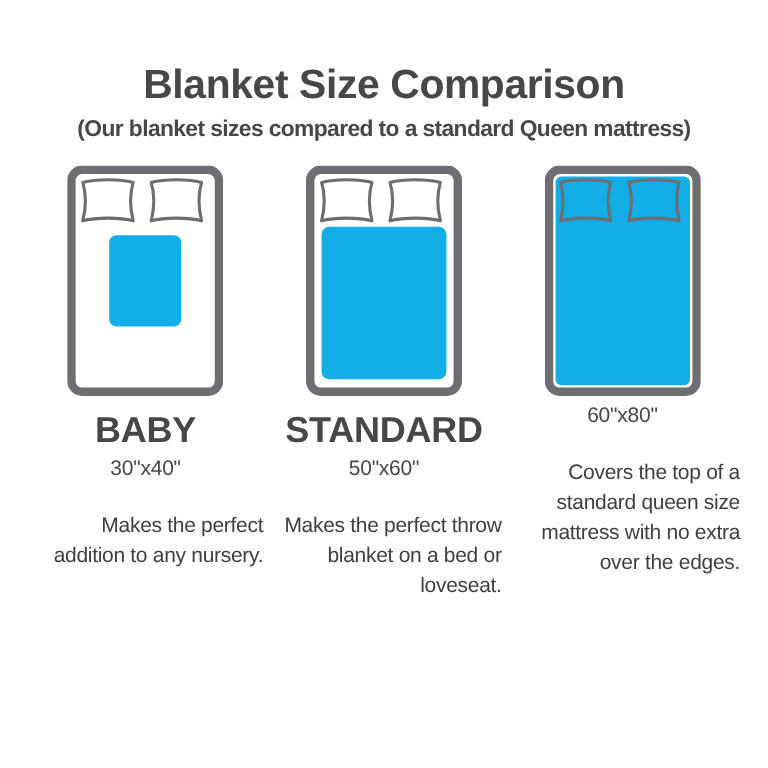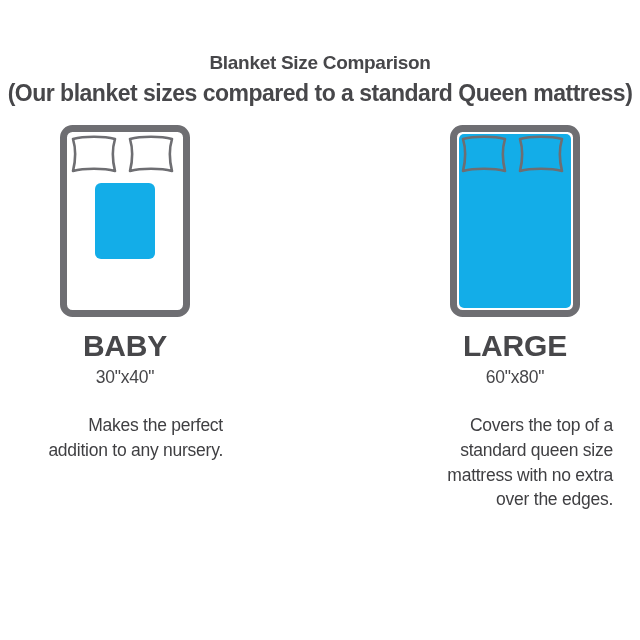--- a/index.html
+++ b/index.html
@@ -15,28 +15,28 @@
     color: #4a4a4d;
     position: relative;
   }
 
   
   .header {
     text-align: center;
     padding-top: 52px;
   }
   .title {
-    font-size: 19px;
+    font-size: 34px;
     font-weight: bold;
     letter-spacing: -0.3px;
     color: #47474a;
     line-height: 1.15;
   }
   .subtitle {
-    font-size: 23px;
+    font-size: 19px;
     font-weight: bold;
     letter-spacing: -0.5px;
     color: #47474a;
     line-height: 1.2;
     margin-top: 6px;
   }
 
   
   .columns {
     display: flex;
@@ -113,32 +113,47 @@
                  C 101 43, 81 43, 70 46 C 73 34, 73 24, 70 14 Z" fill="#ffffff" stroke="#6e6e72" stroke-width="2.6" stroke-linejoin="round"></path>
 
         <rect x="35" y="58" width="60" height="76" rx="6" ry="6" fill="#13ADE8"></rect>
       </svg>
     </div>
     <div class="size-name">BABY</div>
     <div class="size-dims">30"x40"</div>
     <div class="desc">Makes the perfect addition to any nursery.</div>
   </div>
 
+  <div class="column">
+    <div class="bed-wrap">
+      <svg class="bed-svg" viewBox="0 0 130 192">
+        <rect x="3.5" y="3.5" width="123" height="185" rx="9" ry="9" fill="#ffffff" stroke="#6e6e72" stroke-width="7"></rect>
+        <path d="M13 14 C 24 11, 44 11, 55 14 C 52 24, 52 34, 55 46
+                 C 44 43, 24 43, 13 46 C 16 34, 16 24, 13 14 Z" fill="#ffffff" stroke="#6e6e72" stroke-width="2.6" stroke-linejoin="round"></path>
+        <path d="M70 14 C 81 11, 101 11, 112 14 C 109 24, 109 34, 112 46
+                 C 101 43, 81 43, 70 46 C 73 34, 73 24, 70 14 Z" fill="#ffffff" stroke="#6e6e72" stroke-width="2.6" stroke-linejoin="round"></path>
+
+        <rect x="13" y="51" width="104" height="127" rx="6" ry="6" fill="#13ADE8"></rect>
+      </svg>
+    </div>
+    <div class="size-name">STANDARD</div>
+    <div class="size-dims">50"x60"</div>
+    <div class="desc">Makes the perfect throw blanket on a bed or loveseat.</div>
+  </div>
 
   <div class="column">
     <div class="bed-wrap">
       <svg class="bed-svg" viewBox="0 0 130 192">
         <rect x="3.5" y="3.5" width="123" height="185" rx="9" ry="9" fill="#ffffff" stroke="#6e6e72" stroke-width="7"></rect>
 
         <rect x="9" y="9" width="112" height="174" rx="5" ry="5" fill="#13ADE8"></rect>
 
         <path d="M13 14 C 24 11, 44 11, 55 14 C 52 24, 52 34, 55 46
                  C 44 43, 24 43, 13 46 C 16 34, 16 24, 13 14 Z" fill="none" stroke="#6e6e72" stroke-width="2.6" stroke-linejoin="round"></path>
         <path d="M70 14 C 81 11, 101 11, 112 14 C 109 24, 109 34, 112 46
                  C 101 43, 81 43, 70 46 C 73 34, 73 24, 70 14 Z" fill="none" stroke="#6e6e72" stroke-width="2.6" stroke-linejoin="round"></path>
       </svg>
     </div>
-    <div class="size-name">LARGE</div>
     <div class="size-dims">60"x80"</div>
     <div class="desc">Covers the top of a standard queen size mattress with no extra over the edges.</div>
   </div>
 
 </div>
 
 </body></html>

